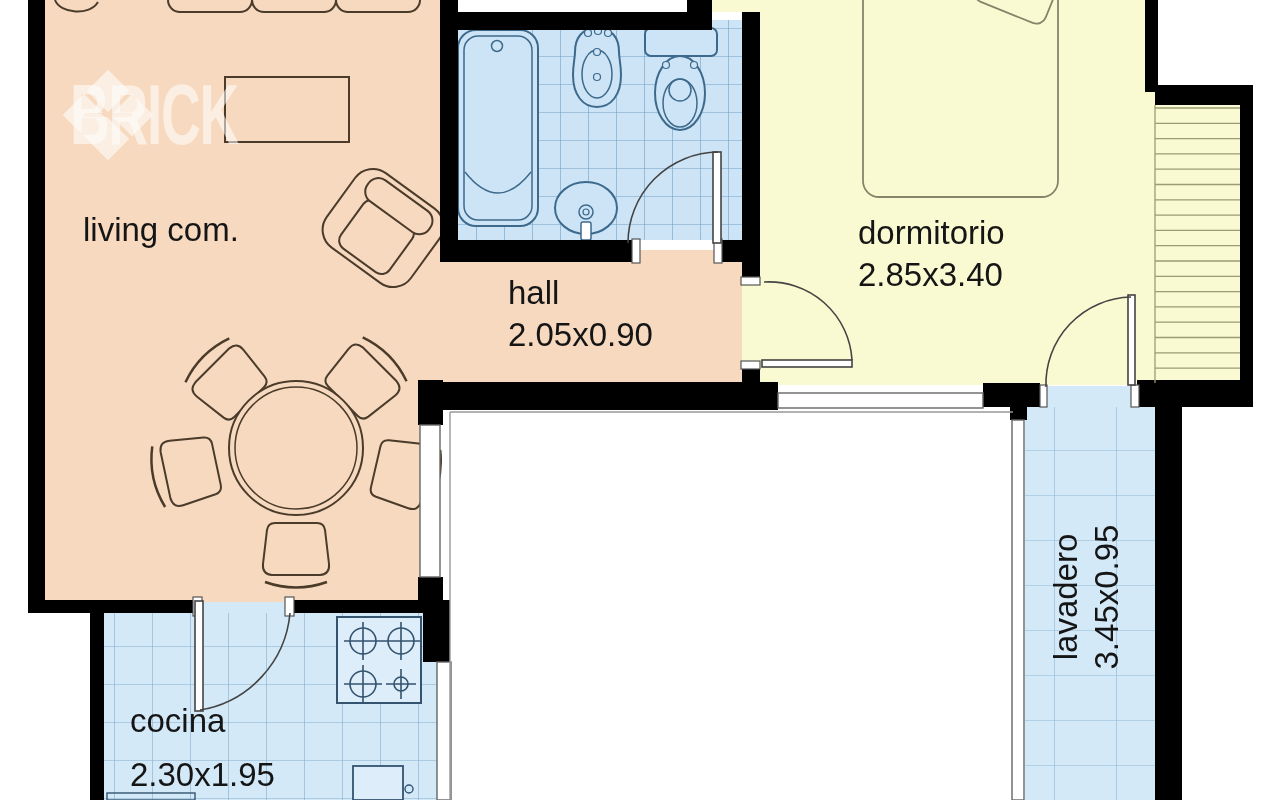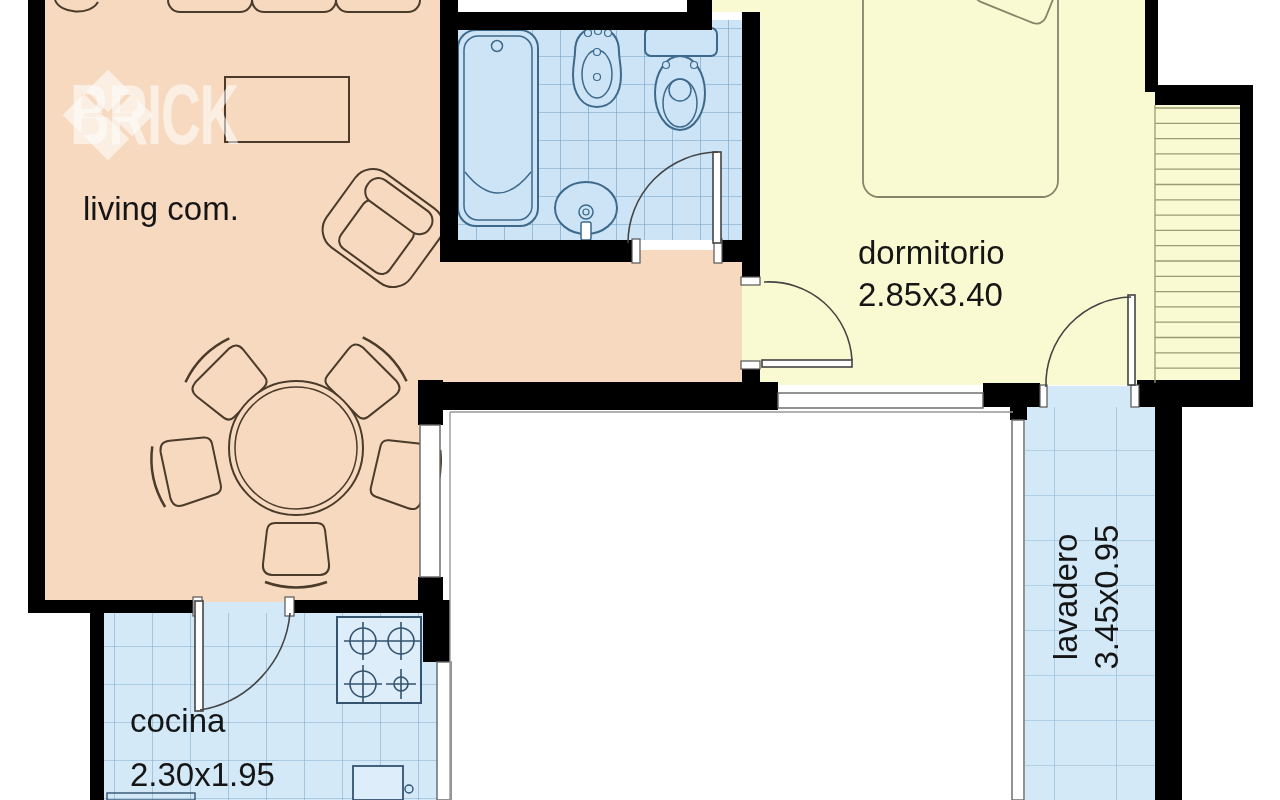--- a/index.html
+++ b/index.html
@@ -212,24 +212,28 @@
         <g stroke="#f7d9bf" stroke-width="4" fill="none">
           <path d="M-33,0 H33"></path>
           <path d="M0,-33 V0"></path>
           <path d="M-17,17 L17,-17"></path>
         </g>
       </g>
     </svg>
     <span class="wm-text">BRICK</span>
   </div>
 
-  <div class="lbl" style="left:83px;top:188px">
+  <div class="lbl" style="left:83px;top:209px">
     <div>living com.</div>
   </div>
-  <div class="lbl" style="left:858px;top:232px">
+  <div class="lbl" style="left:508px;top:272px">
+    <div>hall</div>
+    <div>2.05x0.90</div>
+  </div>
+  <div class="lbl" style="left:858px;top:212px">
     <div>dormitorio</div>
     <div>2.85x3.40</div>
   </div>
   <div class="lbl" style="left:130px;top:700px">
     <div>cocina</div>
     <div class="gap">2.30x1.95</div>
   </div>
   <div class="lbl-rot">
     <div>lavadero</div>
     <div>3.45x0.95</div>

